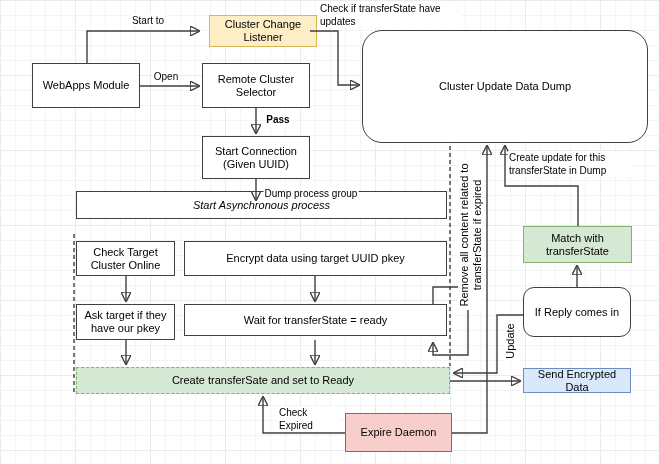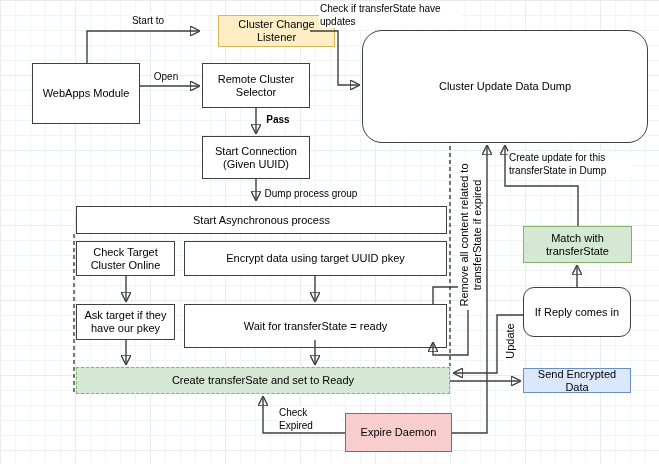--- a/index.html
+++ b/index.html
@@ -39,39 +39,39 @@
   }
   svg.edges{position:absolute;left:0;top:0;pointer-events:none;}
   svg.edges path{fill:none;stroke:#3f3f3f;stroke-width:1.4;}
   svg.edges path.dashed{stroke-dasharray:4 3;}
 </style>
 </head>
 <body>
 
 <div class="canvas">
 
-  <div class="node" style="left:32px;top:63px;width:108px;height:61px;">WebApps Module</div>
+  <div class="node" style="left:32px;top:63px;width:108px;height:45px;">WebApps Module</div>
 
-  <div class="node yellow" style="left:218px;top:15px;width:117px;height:32px;">Cluster Change Listener</div>
+  <div class="node yellow" style="left:209px;top:15px;width:108px;height:32px;">Cluster Change Listener</div>
 
   <div class="node" style="left:202px;top:63px;width:108px;height:45px;">Remote Cluster Selector</div>
 
   <div class="node rounded" style="left:362px;top:30px;width:286px;height:113px;">Cluster Update Data Dump</div>
 
   <div class="node" style="left:202px;top:136px;width:108px;height:43px;">Start Connection (Given UUID)</div>
 
-  <div class="node" style="left:76px;top:206px;width:371px;height:28px;">Start Asynchronous process</div>
+  <div class="node" style="left:76px;top:191px;width:371px;height:28px;font-style:italic;">Start Asynchronous process</div>
 
   <div class="node" style="left:76px;top:241px;width:99px;height:35px;">Check Target Cluster Online</div>
 
   <div class="node" style="left:184px;top:241px;width:263px;height:35px;">Encrypt data using target UUID pkey</div>
 
   <div class="node" style="left:76px;top:304px;width:99px;height:36px;">Ask target if they have our pkey</div>
 
-  <div class="node" style="left:184px;top:304px;width:263px;height:44px;">Wait for transferState = ready</div>
+  <div class="node" style="left:184px;top:304px;width:263px;height:32px;">Wait for transferState = ready</div>
 
   <div class="node green-dashed" style="left:76px;top:367px;width:374px;height:27px;">Create transferSate and set to Ready</div>
 
   <div class="node green" style="left:523px;top:226px;width:109px;height:37px;">Match with transferState</div>
 
   <div class="node" style="left:523px;top:287px;width:108px;height:50px;border-radius:11px;">If Reply comes in</div>
 
   <div class="node blue" style="left:523px;top:368px;width:108px;height:25px;">Send Encrypted Data</div>
 
   <div class="node red" style="left:345px;top:413px;width:107px;height:39px;">Expire Daemon</div>

